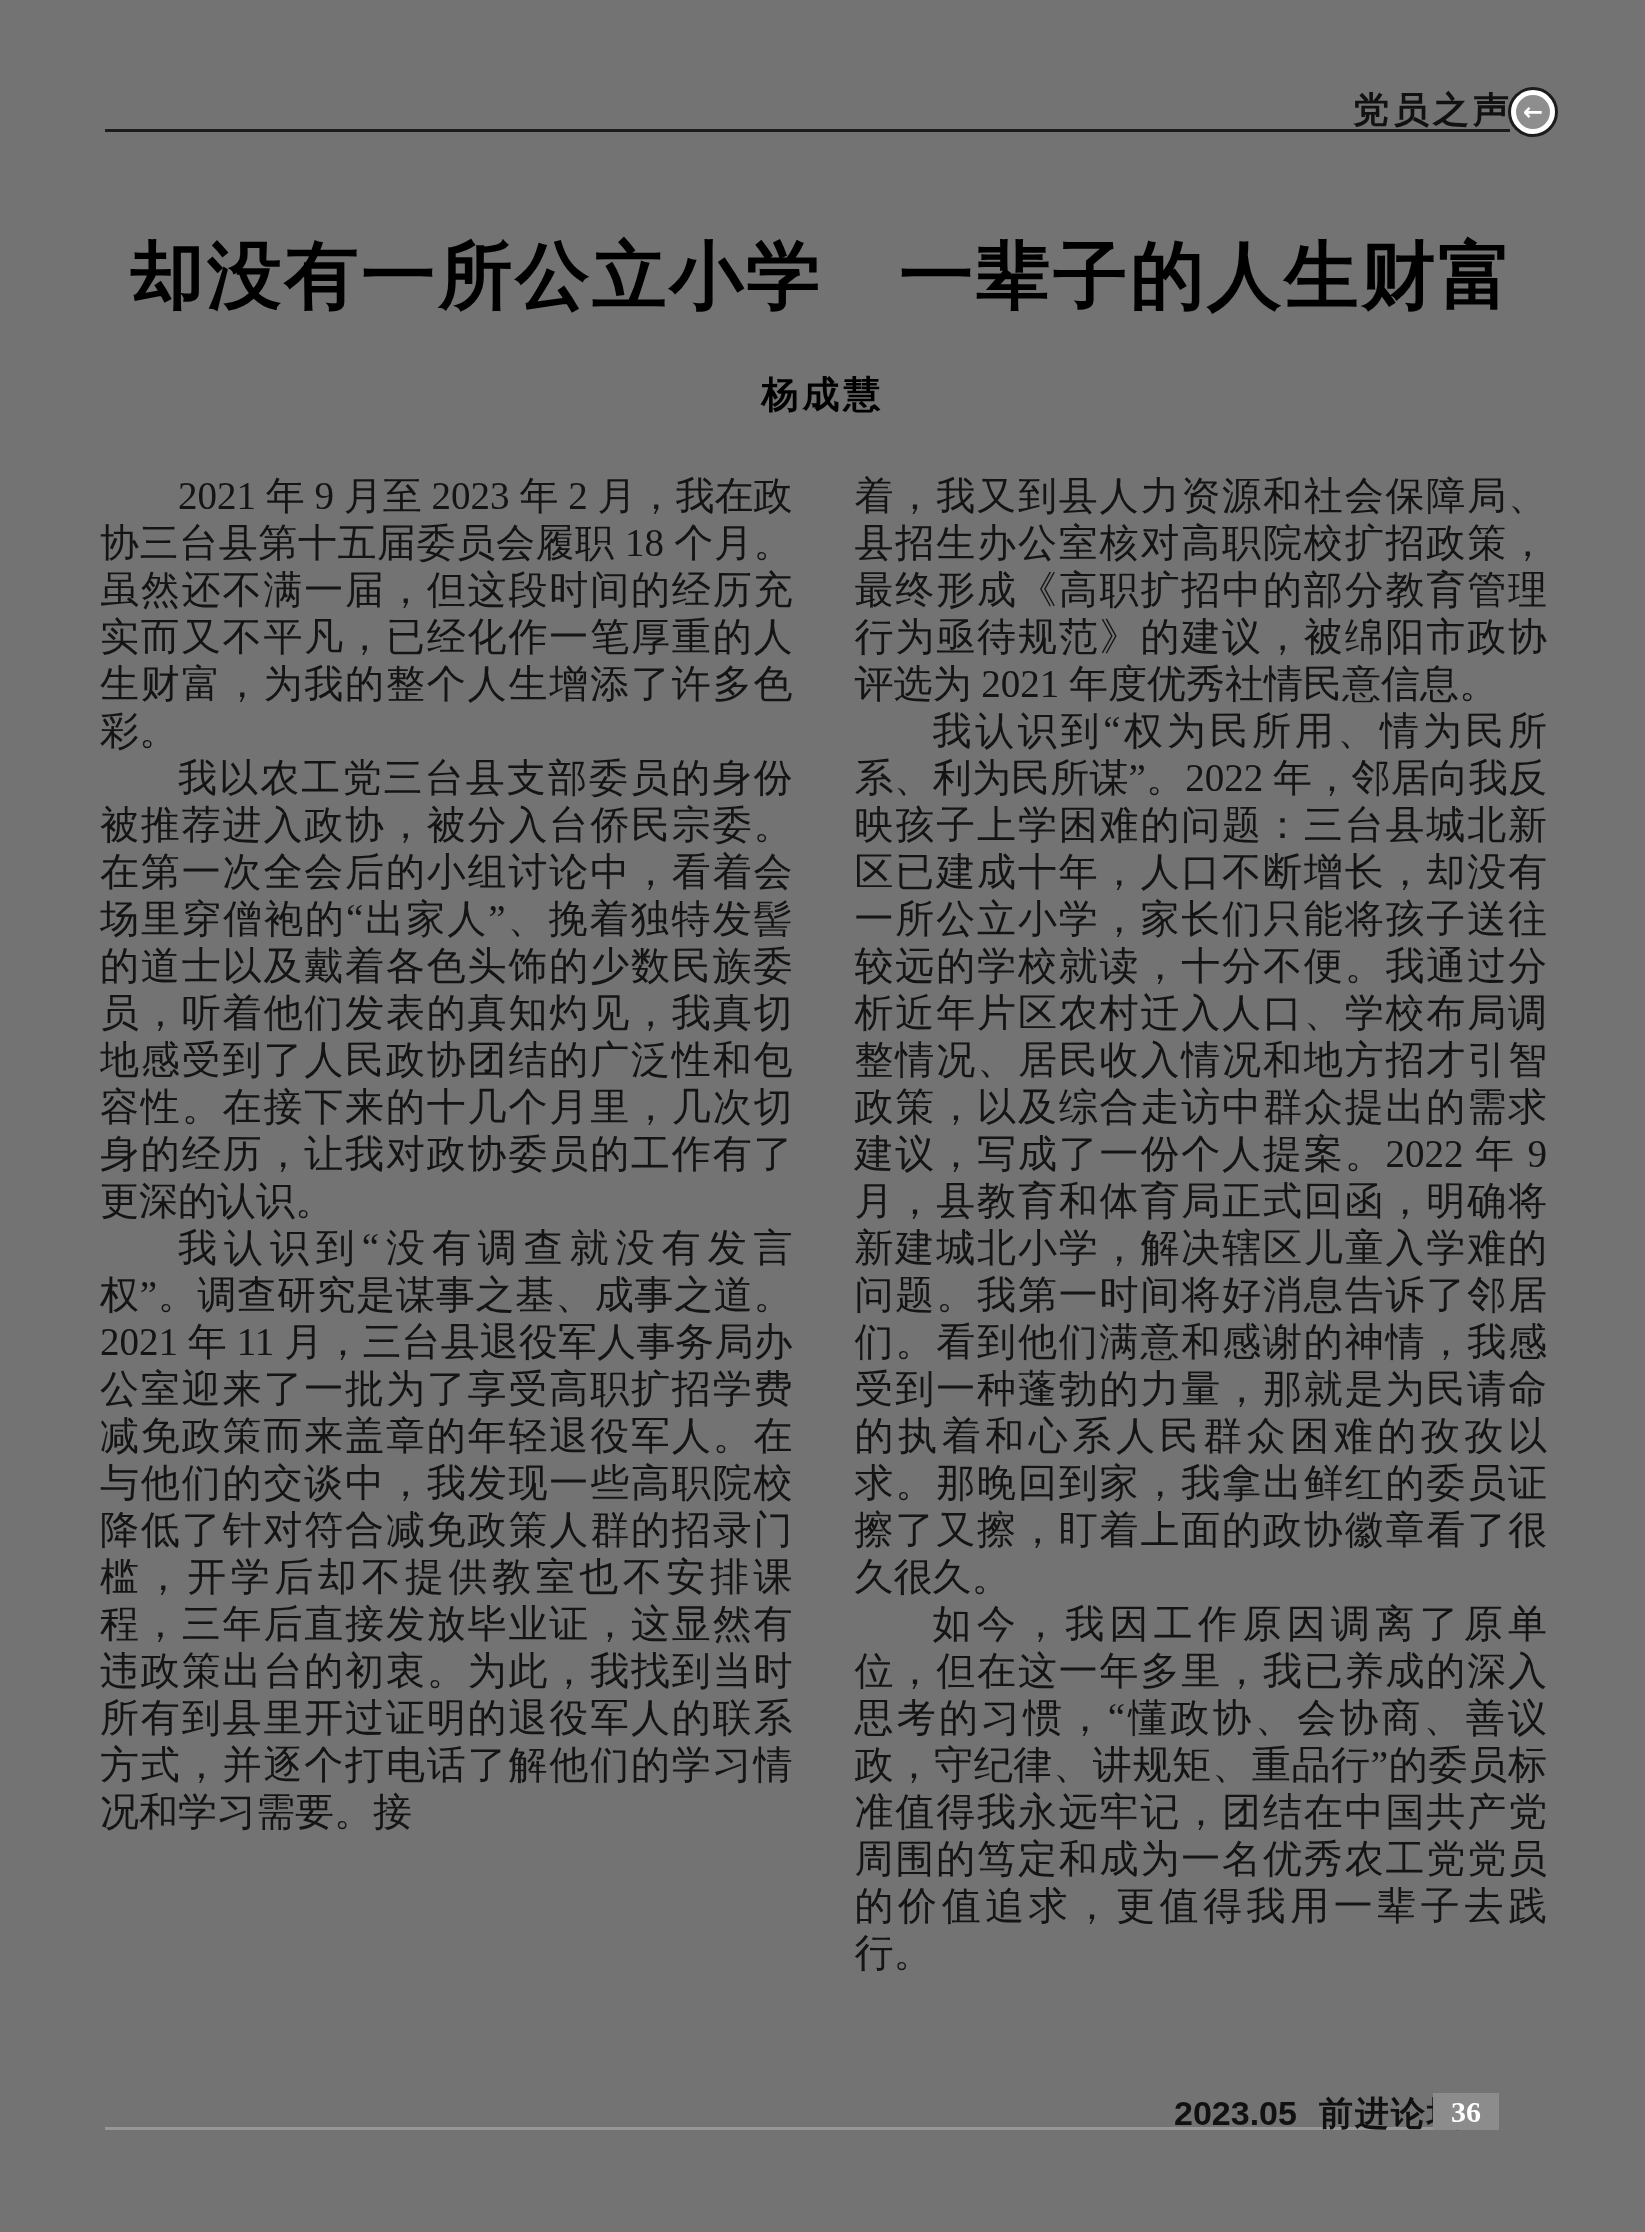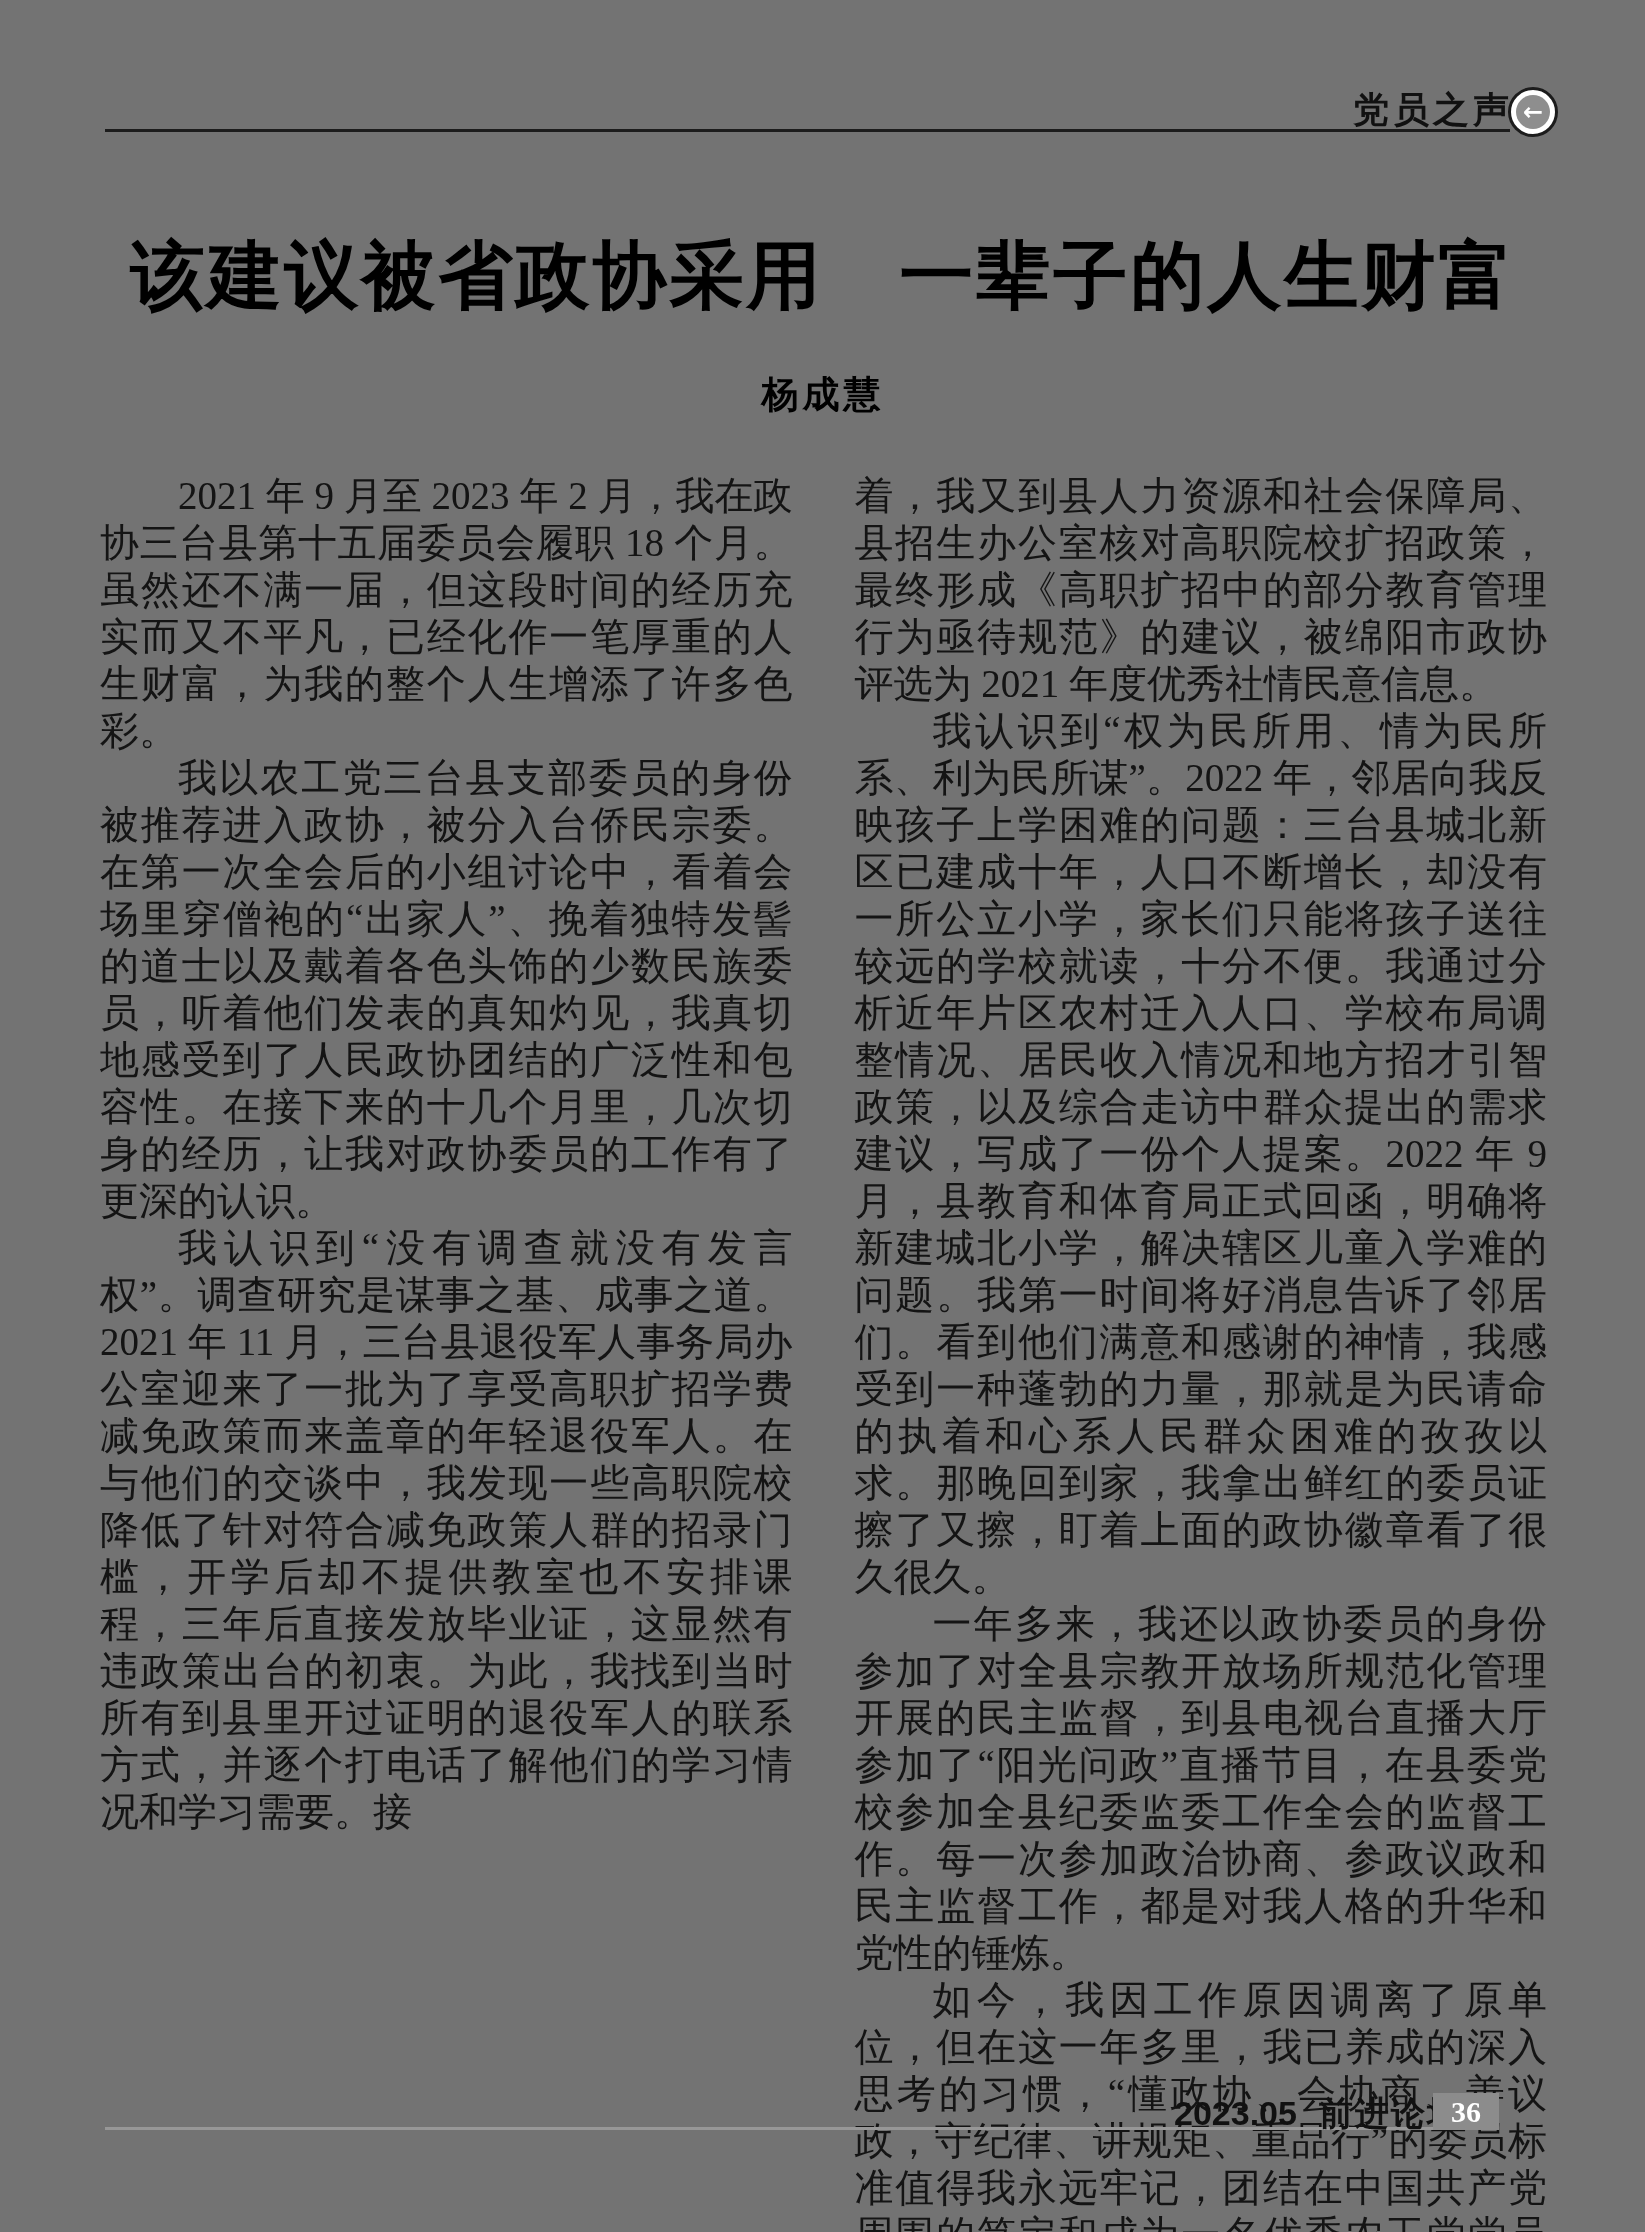--- a/index.html
+++ b/index.html
@@ -87,33 +87,32 @@
 <body>
 
 <div class="page">
 
   <div class="hdr-label">党员之声</div>
   <div class="hdr-line"></div>
   <div class="hdr-icon-outer">
     <div class="hdr-icon-inner">←</div>
   </div>
 
-  <div class="title"><span>该建议被省政协采用</span><span class="gap"></span><span>一辈子的人生财富</span></div>
+  <div class="title"><span>却没有一所公立小学</span><span class="gap"></span><span>一辈子的人生财富</span></div>
   <div class="author">杨成慧</div>
 
   <div class="columns">
     <div class="col">
       <p class="indent">2021 年 9 月至 2023 年 2 月，我在政协三台县第十五届委员会履职 18 个月。虽然还不满一届，但这段时间的经历充实而又不平凡，已经化作一笔厚重的人生财富，为我的整个人生增添了许多色彩。</p>
       <p class="indent">我以农工党三台县支部委员的身份被推荐进入政协，被分入台侨民宗委。在第一次全会后的小组讨论中，看着会场里穿僧袍的“出家人”、挽着独特发髻的道士以及戴着各色头饰的少数民族委员，听着他们发表的真知灼见，我真切地感受到了人民政协团结的广泛性和包容性。在接下来的十几个月里，几次切身的经历，让我对政协委员的工作有了更深的认识。</p>
       <p class="indent">我认识到“没有调查就没有发言权”。调查研究是谋事之基、成事之道。2021 年 11 月，三台县退役军人事务局办公室迎来了一批为了享受高职扩招学费减免政策而来盖章的年轻退役军人。在与他们的交谈中，我发现一些高职院校降低了针对符合减免政策人群的招录门槛，开学后却不提供教室也不安排课程，三年后直接发放毕业证，这显然有违政策出台的初衷。为此，我找到当时所有到县里开过证明的退役军人的联系方式，并逐个打电话了解他们的学习情况和学习需要。接</p>
     </div>
     <div class="col">
       <p>着，我又到县人力资源和社会保障局、县招生办公室核对高职院校扩招政策，最终形成《高职扩招中的部分教育管理行为亟待规范》的建议，被绵阳市政协评选为 2021 年度优秀社情民意信息。</p>
       <p class="indent">我认识到“权为民所用、情为民所系、利为民所谋”。2022 年，邻居向我反映孩子上学困难的问题：三台县城北新区已建成十年，人口不断增长，却没有一所公立小学，家长们只能将孩子送往较远的学校就读，十分不便。我通过分析近年片区农村迁入人口、学校布局调整情况、居民收入情况和地方招才引智政策，以及综合走访中群众提出的需求建议，写成了一份个人提案。2022 年 9 月，县教育和体育局正式回函，明确将新建城北小学，解决辖区儿童入学难的问题。我第一时间将好消息告诉了邻居们。看到他们满意和感谢的神情，我感受到一种蓬勃的力量，那就是为民请命的执着和心系人民群众困难的孜孜以求。那晚回到家，我拿出鲜红的委员证擦了又擦，盯着上面的政协徽章看了很久很久。</p>
-      <p class="indent">一年多来，我还以政协委员的身份参加了对全县宗教开放场所规范化管理开展的民主监督，到县电视台直播大厅参加了“阳光问政”直播节目，在县委党校参加全县纪委监委工作全会的监督工作。每一次参加政治协商、参政议政和民主监督工作，都是对我人格的升华和党性的锤炼。</p>
       <p class="indent">如今，我因工作原因调离了原单位，但在这一年多里，我已养成的深入思考的习惯，“懂政协、会协商、善议政，守纪律、讲规矩、重品行”的委员标准值得我永远牢记，团结在中国共产党周围的笃定和成为一名优秀农工党党员的价值追求，更值得我用一辈子去践行。</p>
 
     </div>
   </div>
 
   <div class="ftr-line"></div>
   <div class="ftr-text"><span>2023.05</span><span class="journal">前进论坛</span></div>
   <div class="ftr-page">36</div>
 
 </div>

